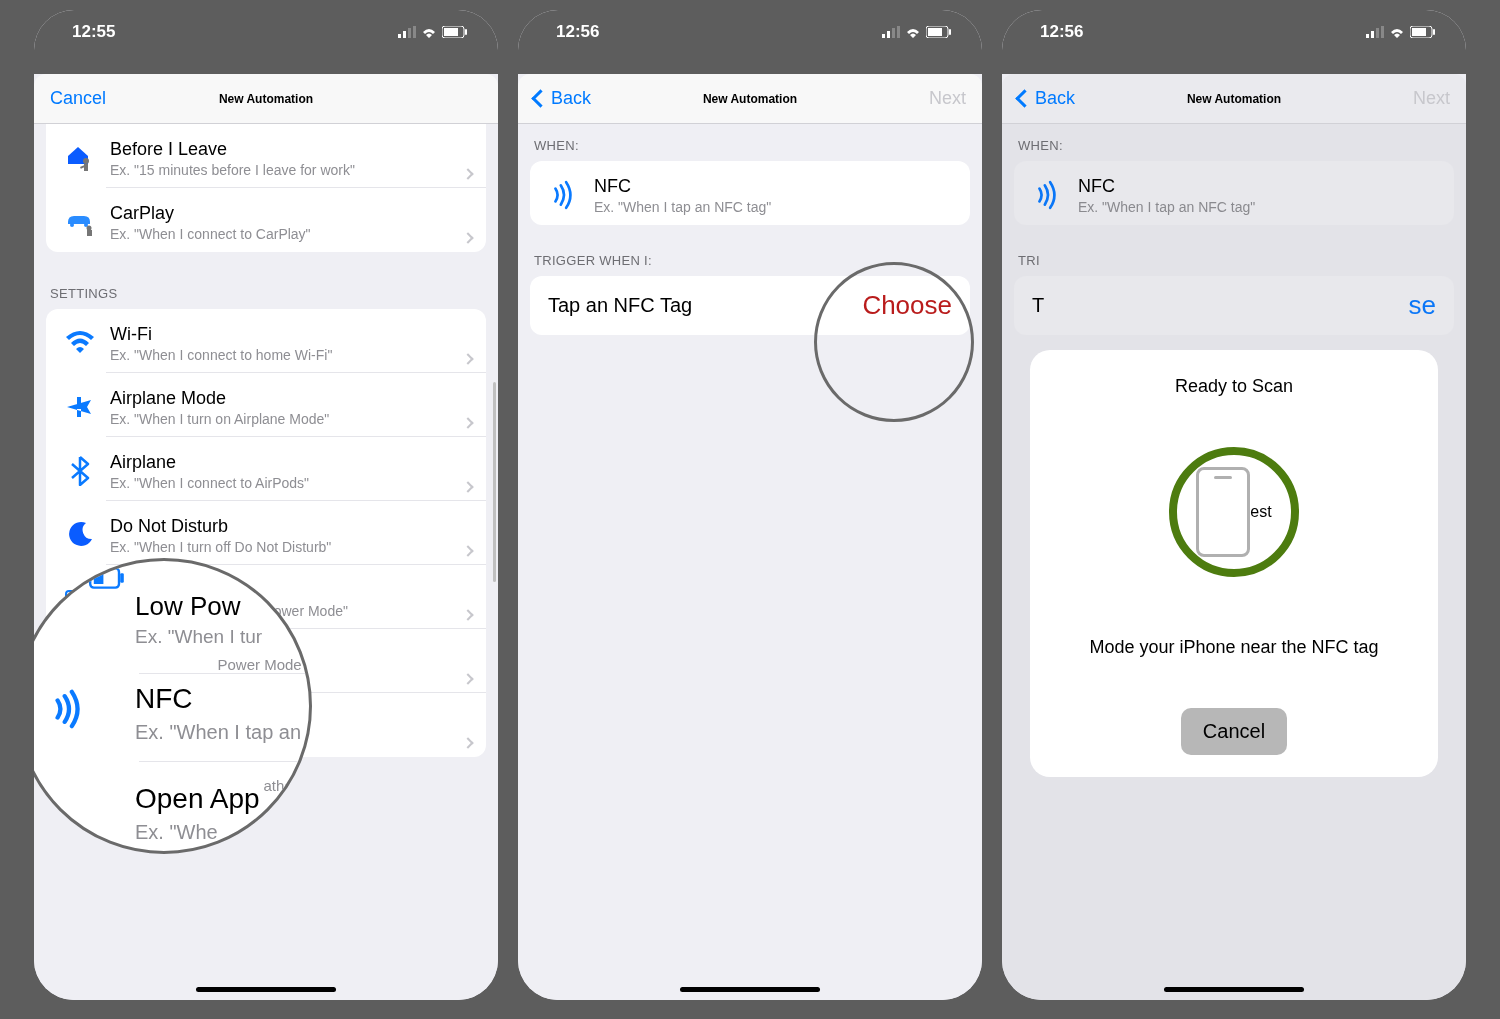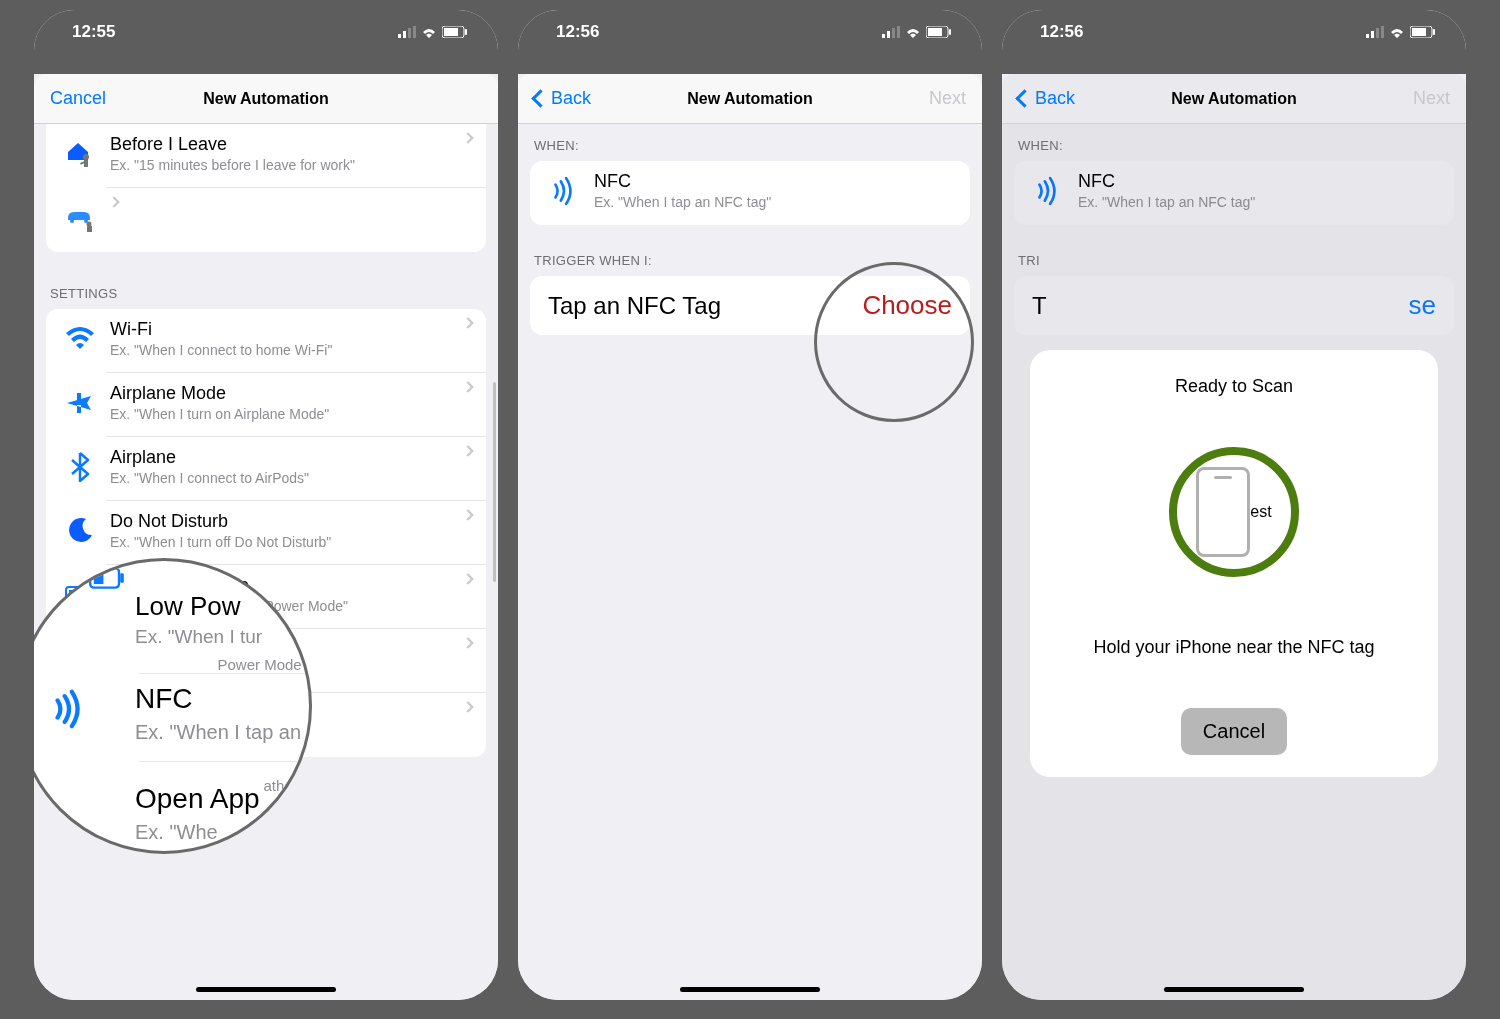--- a/index.html
+++ b/index.html
@@ -53,40 +53,40 @@
   .nav-left { color: #007aff; font-size: 18px; min-width: 70px; display:flex; align-items:center; }
   .nav-left.back::before {
     content: "";
     display: inline-block;
     width: 10px; height: 10px;
     border-left: 3px solid #007aff;
     border-bottom: 3px solid #007aff;
     transform: rotate(45deg);
     margin-right: 4px;
   }
-  .nav-title { font-weight: 600; font-size: 16px; color: #000; position: absolute; left: 50%; transform: translateX(-50%); }
+  .nav-title { font-weight: 600; font-size: 12px; color: #000; position: absolute; left: 50%; transform: translateX(-50%); }
   .nav-right { color: #c7c7cc; font-size: 18px; min-width: 50px; text-align: right; }
   .content { flex: 1; background: #efeff4; overflow: hidden; position: relative; }
   .section-header {
     font-size: 13px;
     color: #6d6d72;
     padding: 28px 16px 8px 16px;
     text-transform: uppercase;
     letter-spacing: 0.3px;
   }
   .section-header.first { padding-top: 14px; }
   .group {
     background: #fff;
     margin: 0 12px;
     border-radius: 12px;
     overflow: hidden;
   }
   .row {
     display: flex;
-    align-items: flex-start;
+    align-items: flex-end;
     padding: 10px 14px;
     border-bottom: 1px solid #e5e5ea;
     min-height: 64px;
     position: relative;
   }
   .row:last-child { border-bottom: none; }
   .row-partial-border { border-bottom: none; }
   .row-partial-border::after {
     content:"";
     position:absolute;
@@ -115,21 +115,21 @@
   }
   .choose-row {
     display: flex;
     align-items: center;
     justify-content: space-between;
     padding: 14px 18px;
     background: #fff;
     margin: 0 12px;
     border-radius: 12px;
   }
-  .choose-label { font-size: 24px; color: #000; }
+  .choose-label { font-size: 20px; color: #000; }
   .choose-btn { font-size: 26px; color: #b91c1c; }
   .home-indicator {
     position: absolute;
     bottom: 8px;
     left: 50%;
     transform: translateX(-50%);
     width: 140px;
     height: 5px;
     background: #000;
     border-radius: 3px;
@@ -247,20 +247,24 @@
       <div class="row">
         <span class="row-icon">
           <svg width="32" height="32" viewBox="0 0 32 32">
               <path d="M4 16 Q4 10 10 10 H20 Q26 10 26 16 V18 H4 Z" fill="#2a8cff"></path>
               <circle cx="8" cy="19" r="2" fill="#2a8cff"></circle>
               <circle cx="22" cy="19" r="2" fill="#2a8cff"></circle>
               <circle cx="25" cy="22" r="2.5" fill="#767676"></circle>
               <rect x="23" y="24" width="5" height="6" fill="#767676"></rect>
             </svg>
         </span>
+        <div class="row-text">
+          <div class="row-title">CarPlay</div>
+          <div class="row-sub">Ex. "When I connect to CarPlay"</div>
+        </div>
         <span class="chevron"></span>
       </div>
     </div>
 
     <div class="section-header" style="padding-top:34px;">SETTINGS</div>
     <div class="group">
       <div class="row row-partial-border">
         <span class="row-icon">
           <svg width="30" height="24" viewBox="0 0 30 24">
               <path d="M15 22 L11 18 Q15 14 19 18 Z M6 12 Q15 3 24 12 L21 15 Q15 9 9 15 Z M1 6 Q15 -6 29 6 L26 9 Q15 -1 4 9 Z" fill="#0a7aff"></path>
@@ -487,18 +491,18 @@
     <div class="choose-row" style="background:#efeff3;">
       <span class="choose-label">T</span>
       <span class="choose-btn" style="color:#0a7aff;">se</span>
     </div>
 
     <div class="sheet">
       <div class="sheet-title">Ready to Scan</div>
       <div class="sheet-phone-icon">
         <div class="sheet-phone-img"></div>
       est</div>
-      <div class="sheet-msg">Hold your iPhone near the NFC tag</div>
+      <div class="sheet-msg">Mode your iPhone near the NFC tag</div>
       <button class="sheet-cancel">Cancel</button>
     </div>
   </div>
   <div class="home-indicator"></div>
 </div>
 
 </body></html>

